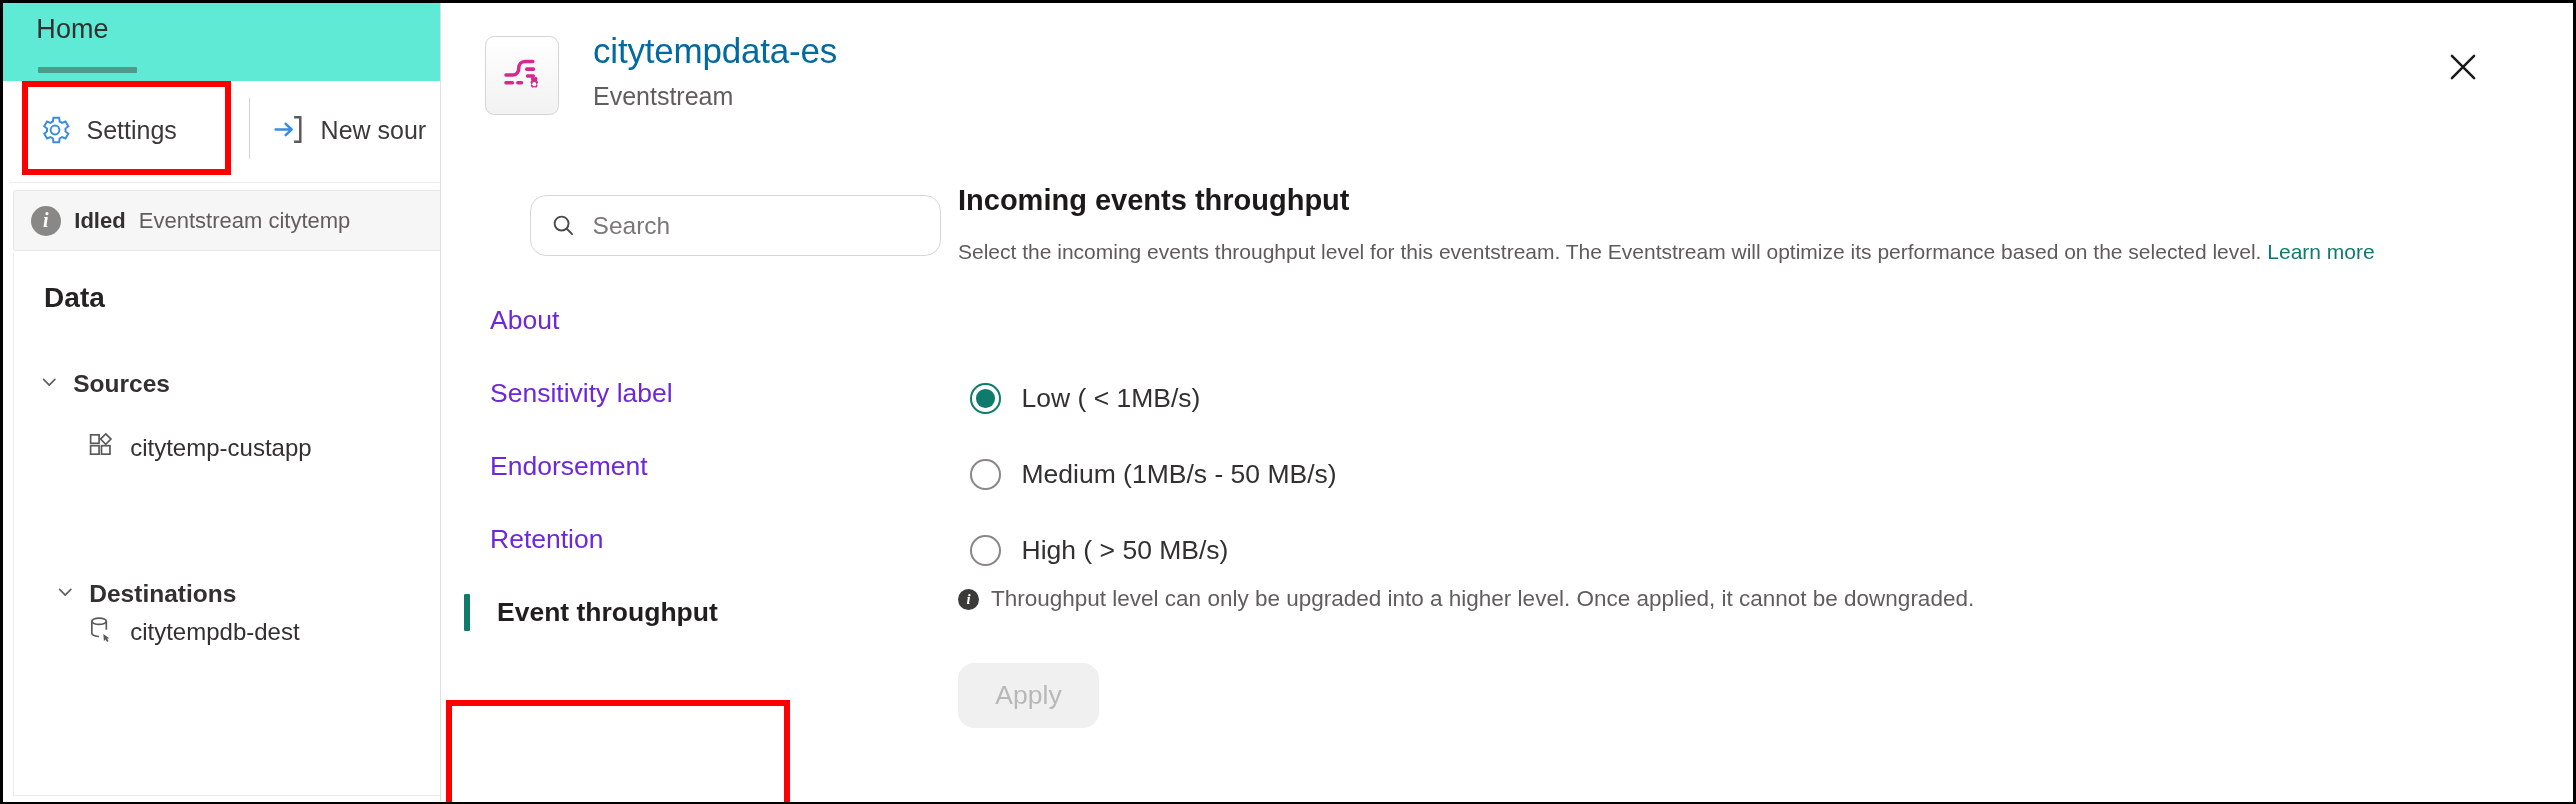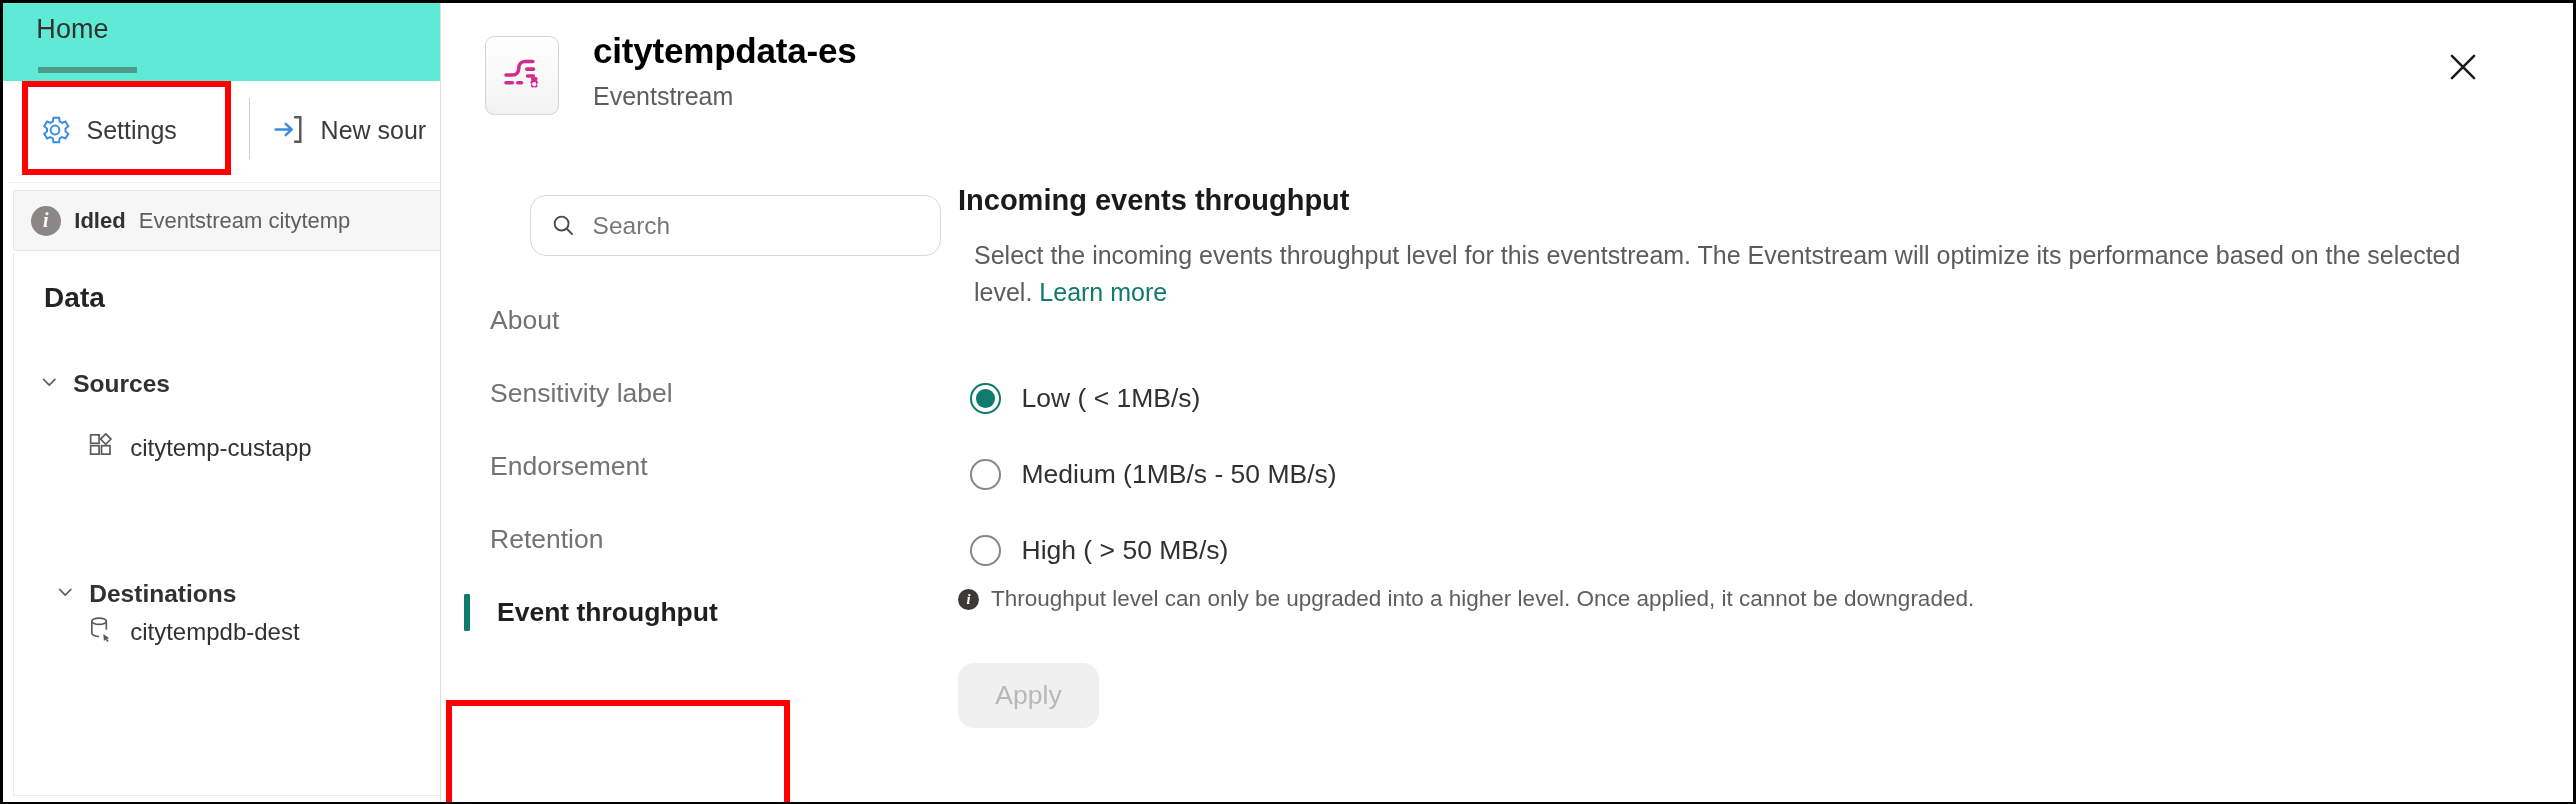--- a/index.html
+++ b/index.html
@@ -126,21 +126,21 @@
   }
   .es-icon {
     position: absolute; left: 44px; top: 33px;
     width: 74px; height: 79px;
     border: 1.3px solid #d6d4d2; border-radius: 9.3px;
     background: linear-gradient(#ffffff, #f2f2f2);
     display:flex; align-items:center; justify-content:center;
   }
   .panel-title {
     position: absolute; left: 152px; top: 28px;
-    font-size: 35px; font-weight: 700; color: #000000; letter-spacing: -0.2px;
+    font-size: 35px; font-weight: 400; color: #0369a1; letter-spacing: -0.2px;
   }
   .panel-subtitle {
     position: absolute; left: 152px; top: 79px;
     font-size: 25px; color: #605e5c;
   }
   .close-btn {
     position: absolute; left: 1990px; top: 33px;
     width: 64px; height: 64px;
     display:flex; align-items:center; justify-content:center;
     cursor: pointer;
@@ -163,39 +163,39 @@
     font-size: 24.5px; color: #605e5c; width: 305px;
   }
   .search-input::placeholder { color: #7a7876; }
 
   .nav-list { position: absolute; left: 0; top: 119px; width: 517px; }
   .nav-item {
     position: relative;
     height: 73px;
     display: flex; align-items: center;
     padding-left: 49px;
-    font-size: 26.5px; color: #737373;
+    font-size: 26.5px; color: #6d28d9;
     cursor: pointer;
   }
   .nav-item.selected { font-weight: 700; color: #201f1e; padding-left: 56px; }
   .nav-item .sel-bar {
     position: absolute; left: 22.5px; top: 18px;
     width: 6px; height: 37px; background: #0f7b6c; border-radius: 1.3px;
   }
 
   
   .panel-main { position: absolute; left: 517px; top: 162px; width: 1616px; height: 636px; }
   .section-title {
     position: absolute; left: 0; top: 18.5px;
     font-size: 29px; font-weight: 700; color: #1b1a19;
   }
   .section-desc {
-    position: absolute; left: 16px; top: 72px;
+    position: absolute; left: 0; top: 72px;
     width: 1530px;
-    font-size: 25px; line-height: 1.46; color: #5e5c5a;
+    font-size: 21px; line-height: 1.46; color: #5e5c5a;
   }
   .learn-more { color: #0f7b6c; cursor: pointer; }
 
   .radio-group { position: absolute; left: 12px; top: 204px; }
   .radio-row {
     display: flex; align-items: center; gap: 21px;
     height: 58px; margin-bottom: 18px; cursor: pointer;
   }
   .radio-mark {
     width: 30.5px; height: 30.5px; border-radius: 50%;

